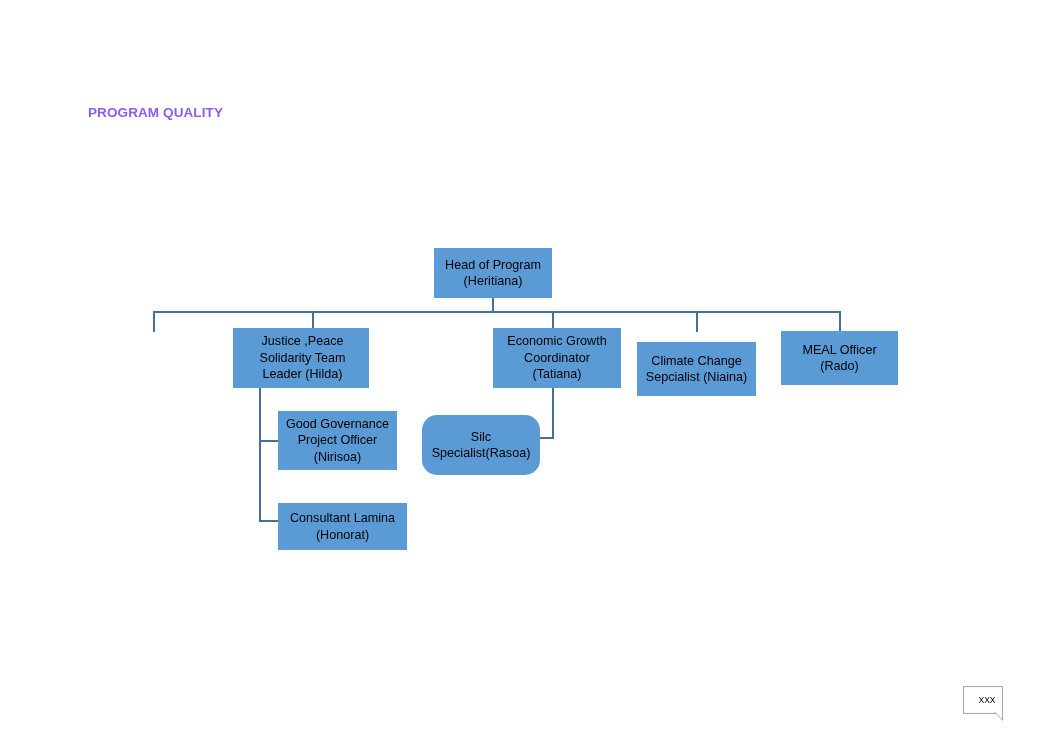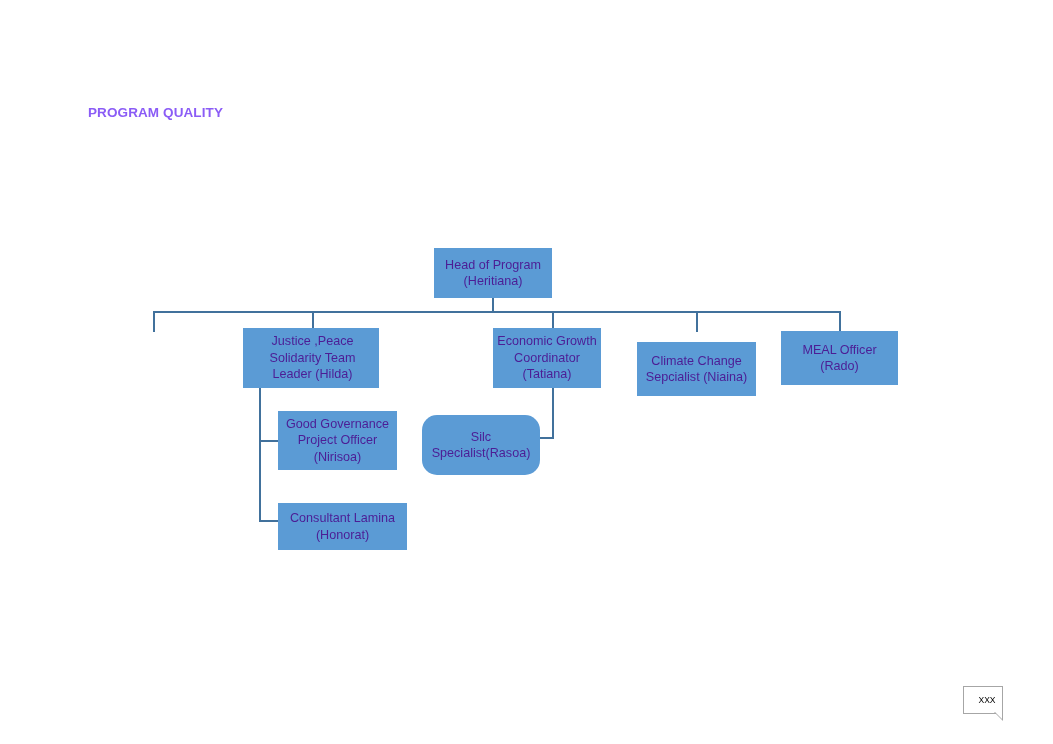--- a/index.html
+++ b/index.html
@@ -28,21 +28,21 @@
     color: #8b5cf6;
     letter-spacing: 0.1px;
     white-space: nowrap;
   }
 
   
   .org-box {
     position: absolute;
     box-sizing: border-box;
     background: #5B9BD5;
-    color: #4c1d95;
+    color: #000000;
     display: flex;
     align-items: center;
     justify-content: center;
     text-align: center;
     font-size: 12.6px;
     line-height: 16.5px;
     padding: 2px 4px;
     z-index: 3;
   }
   .org-box .label {
@@ -120,27 +120,27 @@
 
   <div class="conn v" style="left:552px; top:388px; height:50px;"></div>
   <div class="conn h" style="left:540px; top:437px; width:14px;"></div>
 
   <div class="org-box" style="left:434px; top:248px; width:118px; height:50px;">
     <span class="label">Head of Program
 (Heritiana)</span>
   </div>
 
 
-  <div class="org-box" style="left:243px; top:328px; width:136px; height:60px;padding-left:7px;">
+  <div class="org-box" style="left:233px; top:328px; width:136px; height:60px;padding-left:7px;">
     <span class="label">Justice ,Peace
 Solidarity  Team
 Leader (Hilda)</span>
   </div>
 
-  <div class="org-box" style="left:493px; top:328px; width:108px; height:60px;">
+  <div class="org-box" style="left:493px; top:328px; width:128px; height:60px;">
     <span class="label">Economic Growth
 Coordinator
 (Tatiana)</span>
   </div>
 
   <div class="org-box" style="left:637px; top:331px; width:119px; height:54px;margin-top:11px;">
     <span class="label">Climate Change
 Sepcialist (Niaina)</span>
   </div>
 

